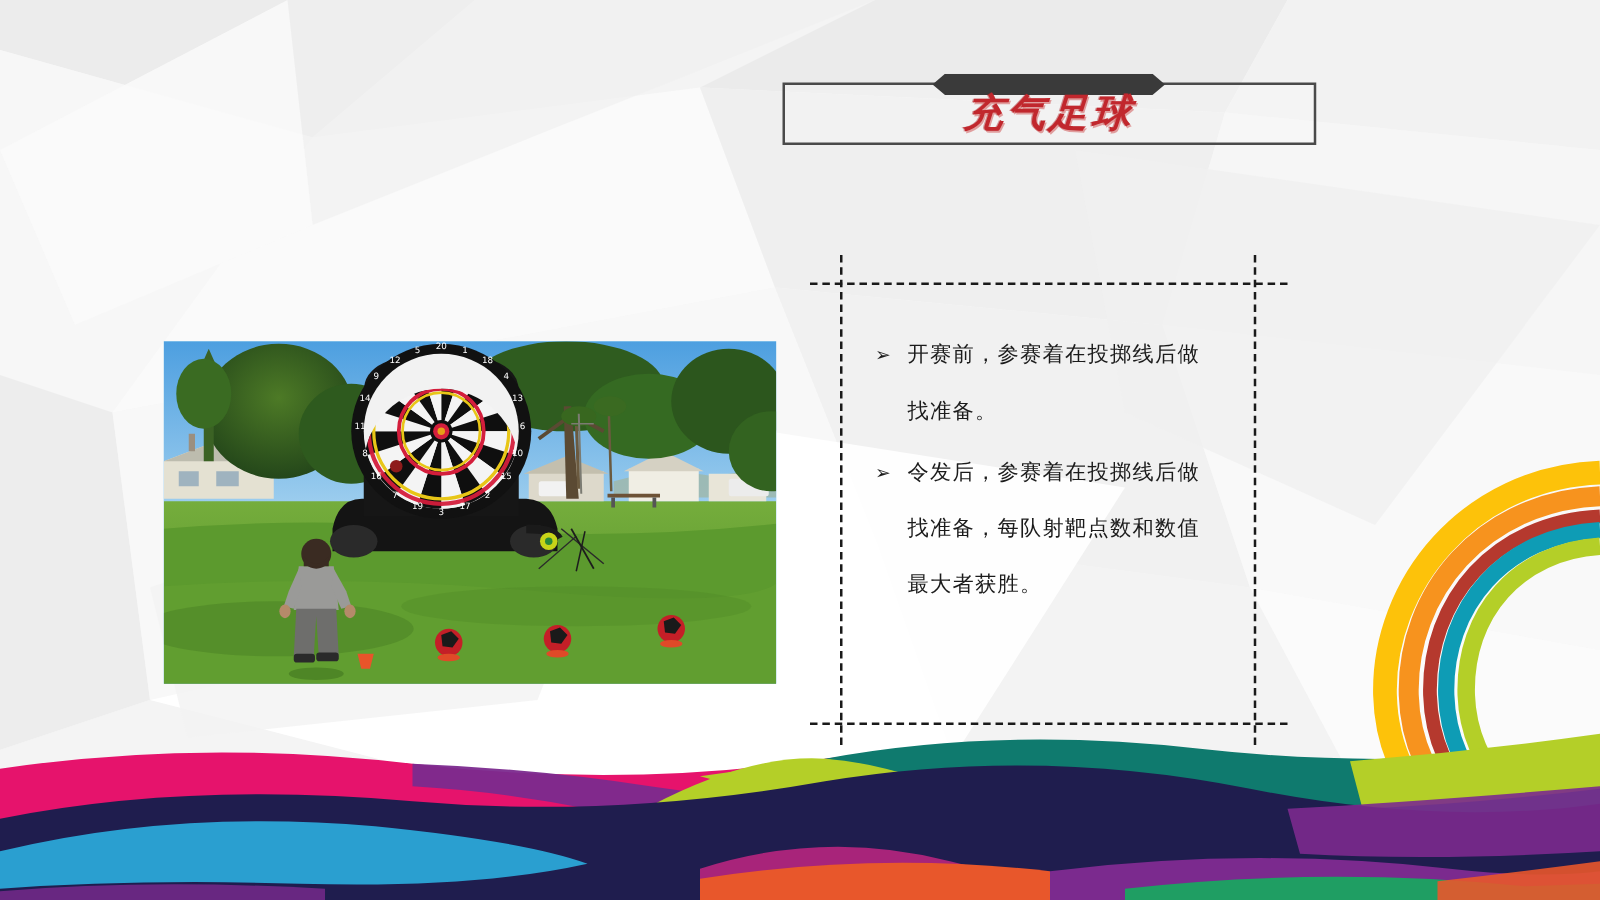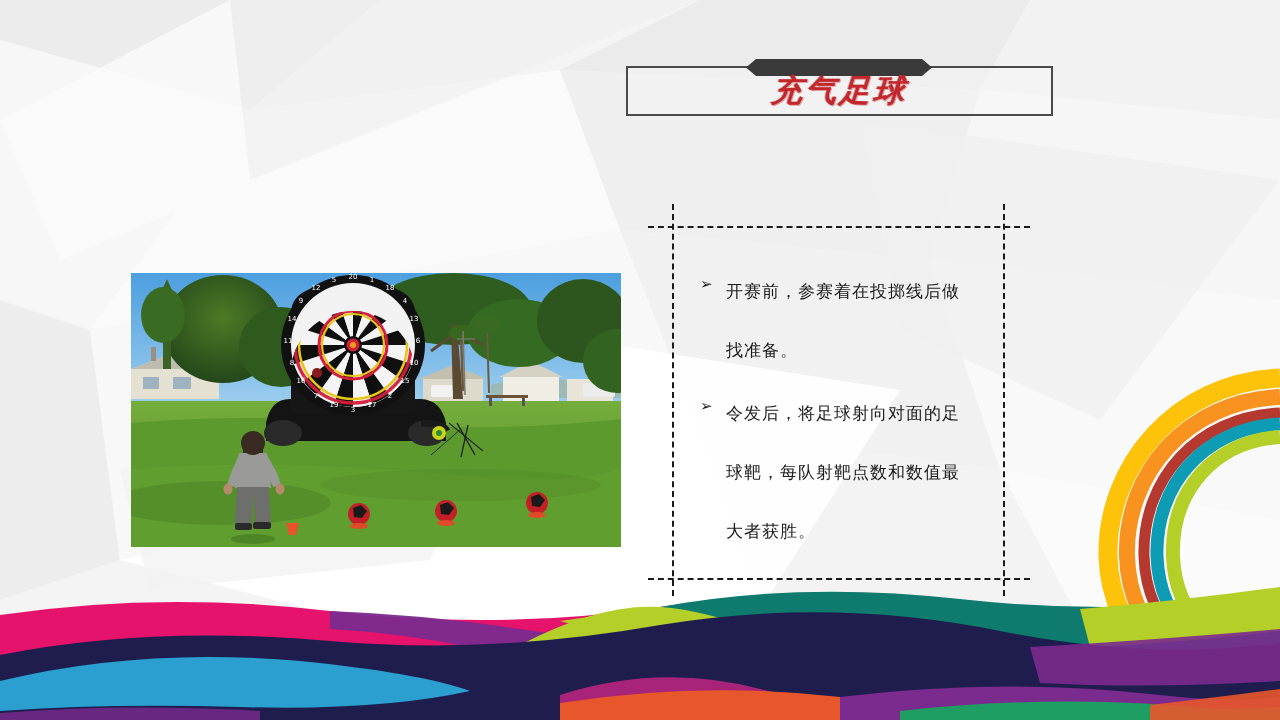--- a/index.html
+++ b/index.html
@@ -60,21 +60,21 @@
     display:flex;align-items:flex-start;
     margin-bottom:4px;
   }
   .bullet-mark{
     flex:0 0 auto;width:26px;
     font-size:15px;line-height:45px;color:#1b1b1b;
     font-family:"DejaVu Sans",sans-serif;
   }
   .bullet-body{
     flex:1 1 auto;
-    font-size:17px;line-height:59px;color:#1b1b1b;
+    font-size:17px;line-height:45px;color:#1b1b1b;
     letter-spacing:1px;
     font-family:"DejaVu Sans","Liberation Sans",sans-serif;
   }
 
   
   .deco-waves{position:absolute;left:0;bottom:0;width:1280px;height:135px;}
   .deco-rainbow{position:absolute;right:0;top:360px;width:210px;height:360px;}
 </style>
 </head>
 <body>
@@ -302,21 +302,21 @@
 
   <div class="bullets">
 
     <div class="bullet">
       <span class="bullet-mark">➢</span>
       <span class="bullet-body">开赛前，参赛着在投掷线后做找准备。</span>
     </div>
 
     <div class="bullet">
       <span class="bullet-mark">➢</span>
-      <span class="bullet-body">令发后，将足球射向对面的足球靶，每队射靶点数和数值最大者获胜。</span>
+      <span class="bullet-body">令发后，参赛着在投掷线后做找准备，每队射靶点数和数值最大者获胜。</span>
     </div>
 
   </div>
 
   <svg class="deco-rainbow" viewBox="0 0 210 360" preserveAspectRatio="none">
     <g fill="none" stroke-linecap="butt">
       <path d="M210 18 C105 22 36 108 38 196 C40 280 110 344 210 352" stroke="#fdc20a" stroke-width="19"></path>
       <path d="M210 37 C116 41 55 114 57 196 C59 272 120 330 210 338" stroke="#f7931e" stroke-width="16"></path>
       <path d="M210 53 C126 57 72 120 74 196 C76 266 130 320 210 327" stroke="#b5392e" stroke-width="11"></path>
       <path d="M210 64 C134 68 85 125 87 196 C89 261 138 312 210 318" stroke="#0e9cb5" stroke-width="13"></path>

